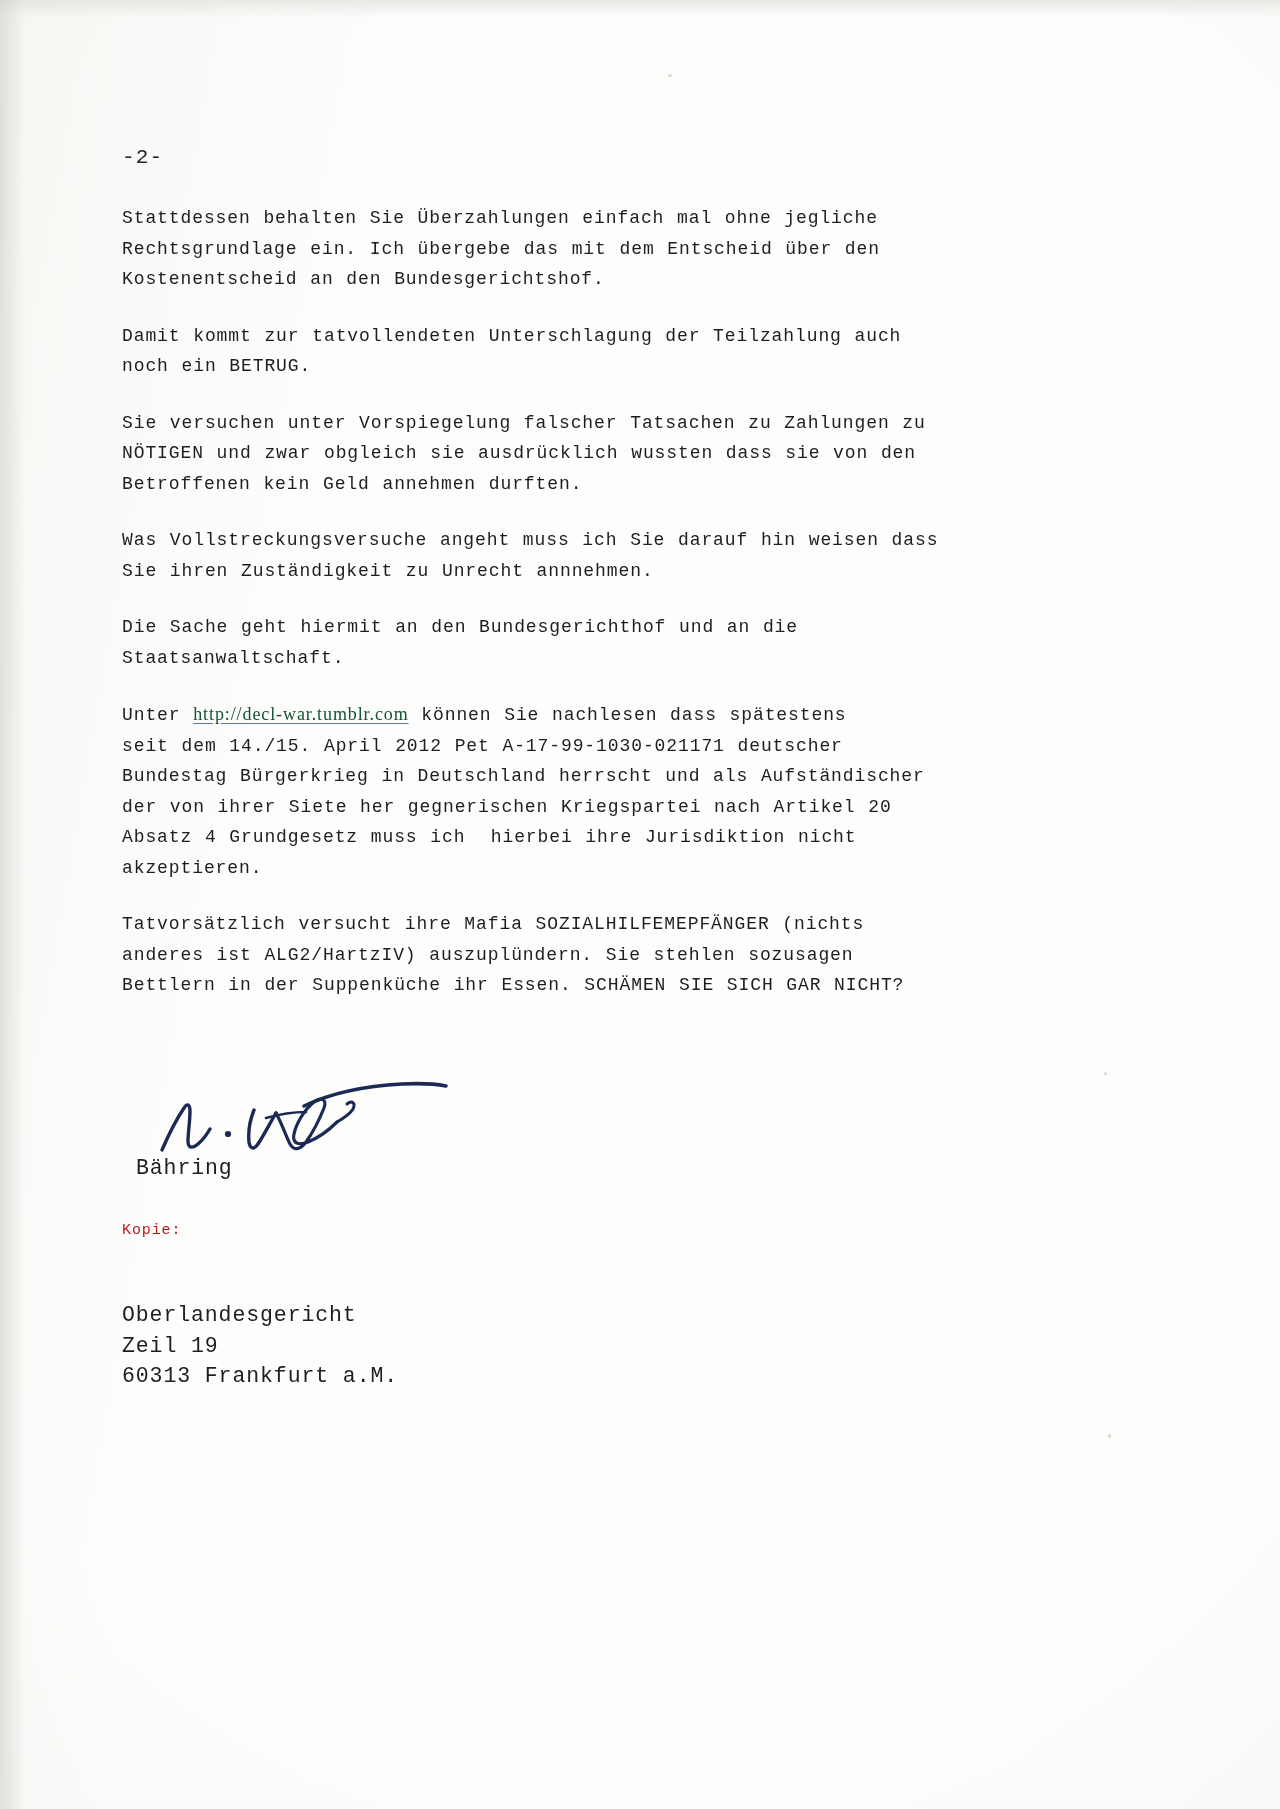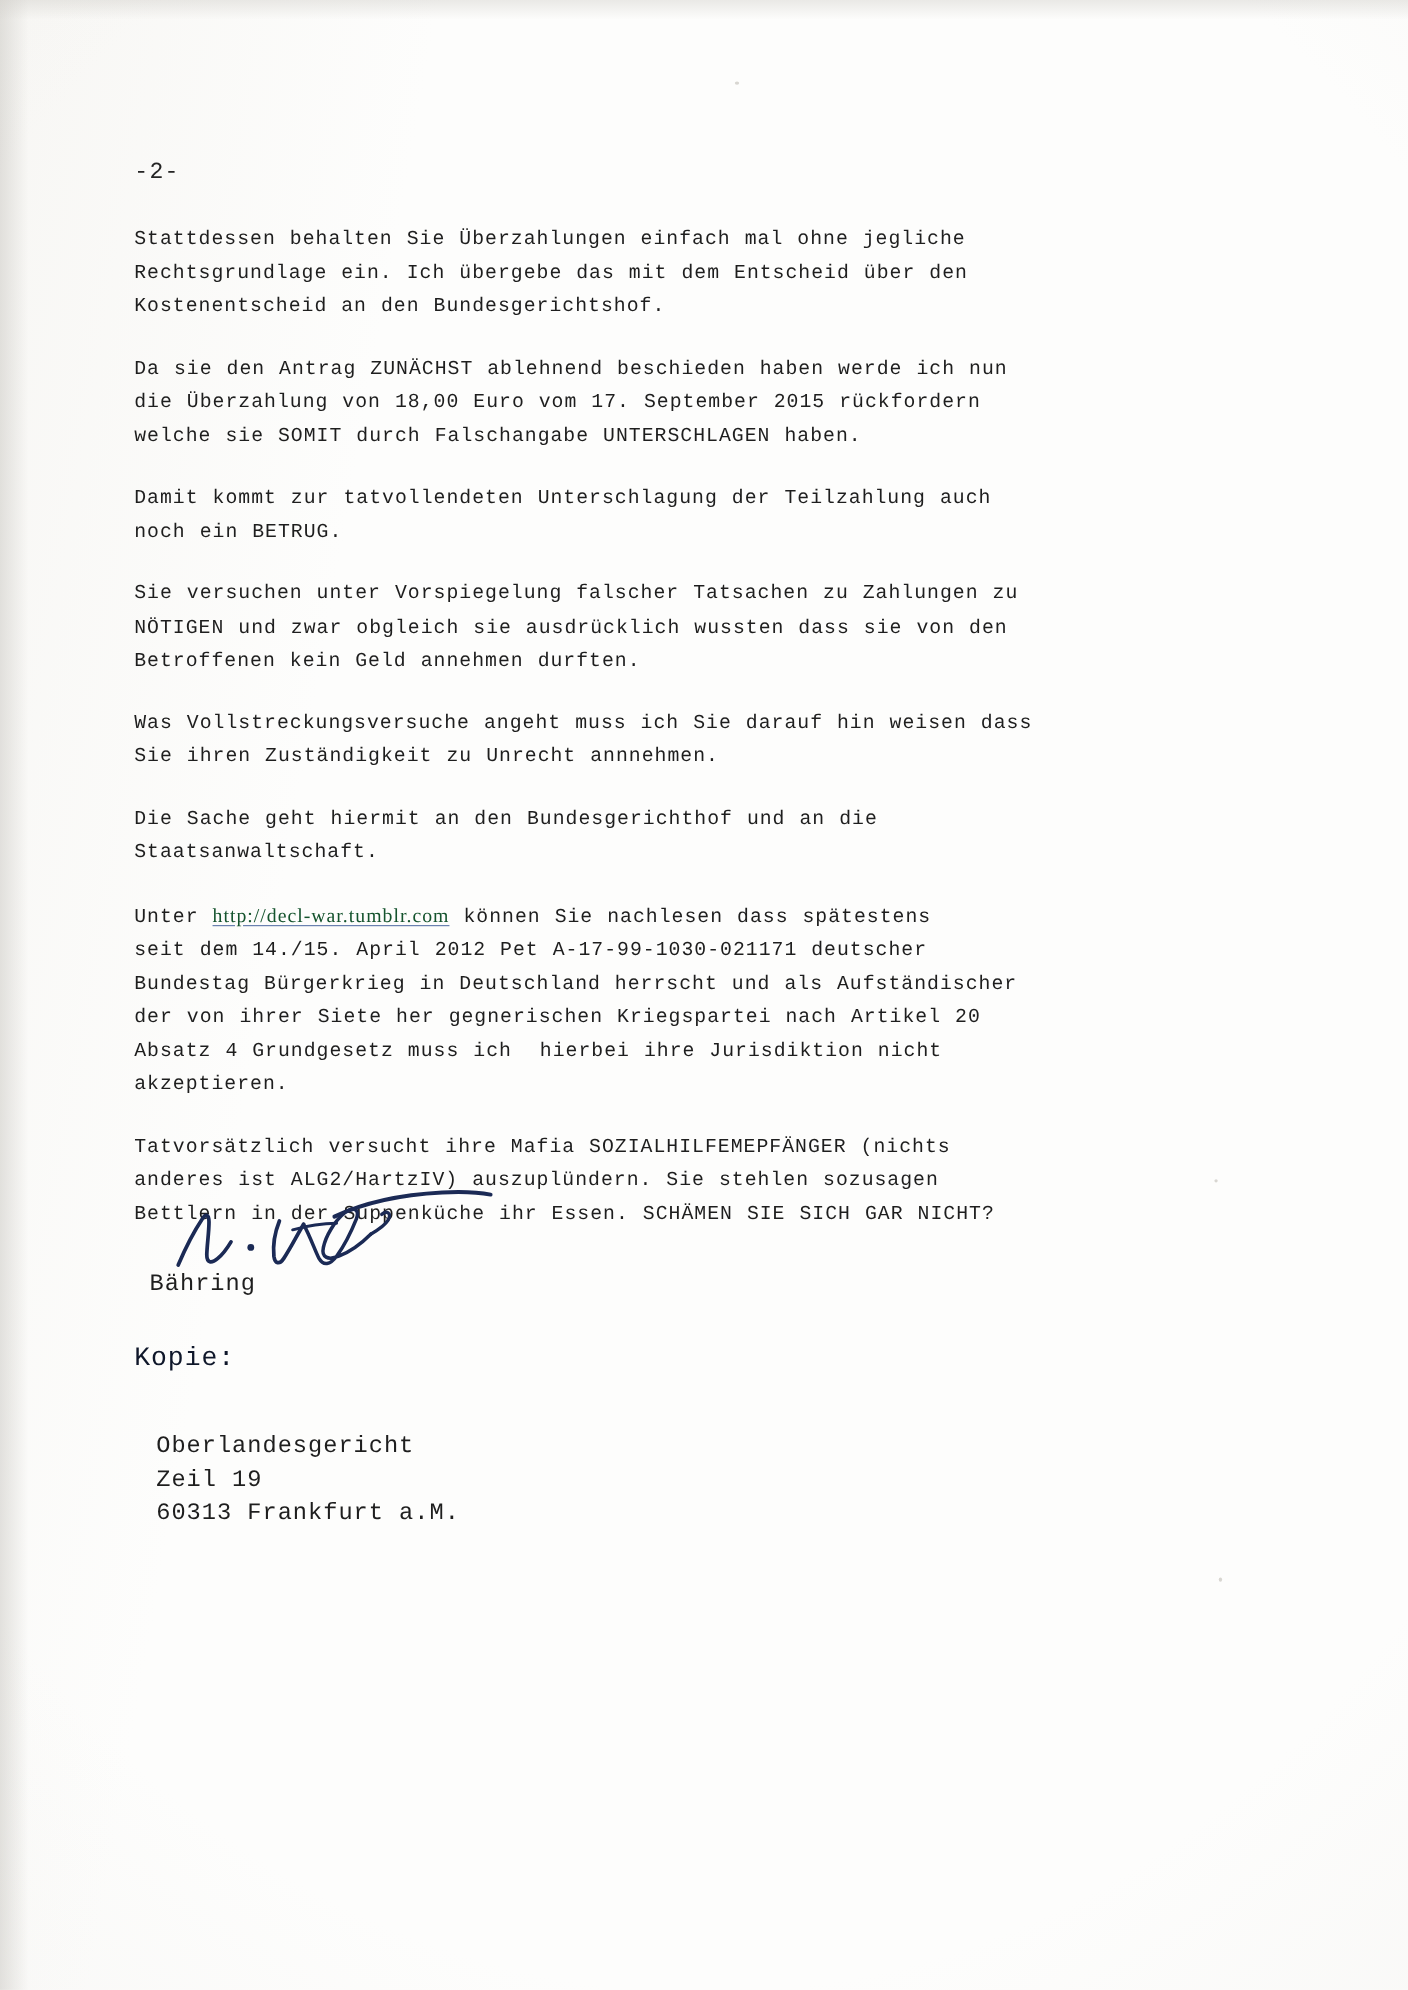--- a/index.html
+++ b/index.html
@@ -90,34 +90,33 @@
     margin-top: -4px;
     font-size: 21.5px;
     letter-spacing: 0.9px;
     color: #1e1e1e;
   }
 
   .kopie-label {
     position: absolute;
     left: 122px;
     top: 1222px;
-    font-size: 24px;
+    font-size: 15px;
     letter-spacing: 0.9px;
-    color: #0f172a;
+    color: #b91c1c;
   }
 
   .address-block {
     position: absolute;
     left: 122px;
     top: 1300px;
     font-size: 21.5px;
     line-height: 30.5px;
     letter-spacing: 0.9px;
     color: #1e1e1e;
-    margin-left: 20px;
   }
   .address-block div { white-space: pre; }
 
   
   .speck {
     position: absolute;
     background: #d8d6d1;
     border-radius: 50%;
     pointer-events: none;
   }
@@ -135,23 +134,20 @@
   <div class="speck" style="left:1108px; top:1434px; width:3px; height:4px;"></div>
   <div class="speck" style="left:668px; top:74px; width:4px; height:3px;"></div>
 
   <div class="page-number">-2-</div>
 
   <div class="body-text">
 
     <p class="para">Stattdessen behalten Sie Überzahlungen einfach mal ohne jegliche
 Rechtsgrundlage ein. Ich übergebe das mit dem Entscheid über den
 Kostenentscheid an den Bundesgerichtshof.</p>
-    <p class="para">Da sie den Antrag ZUNÄCHST ablehnend beschieden haben werde ich nun
-die Überzahlung von 18,00 Euro vom 17. September 2015 rückfordern
-welche sie SOMIT durch Falschangabe UNTERSCHLAGEN haben.</p>
     <p class="para">Damit kommt zur tatvollendeten Unterschlagung der Teilzahlung auch
 noch ein BETRUG.</p>
     <p class="para">Sie versuchen unter Vorspiegelung falscher Tatsachen zu Zahlungen zu
 NÖTIGEN und zwar obgleich sie ausdrücklich wussten dass sie von den
 Betroffenen kein Geld annehmen durften.</p>
     <p class="para">Was Vollstreckungsversuche angeht muss ich Sie darauf hin weisen dass
 Sie ihren Zuständigkeit zu Unrecht annnehmen.</p>
     <p class="para">Die Sache geht hiermit an den Bundesgerichthof und an die
 Staatsanwaltschaft.</p>
 

